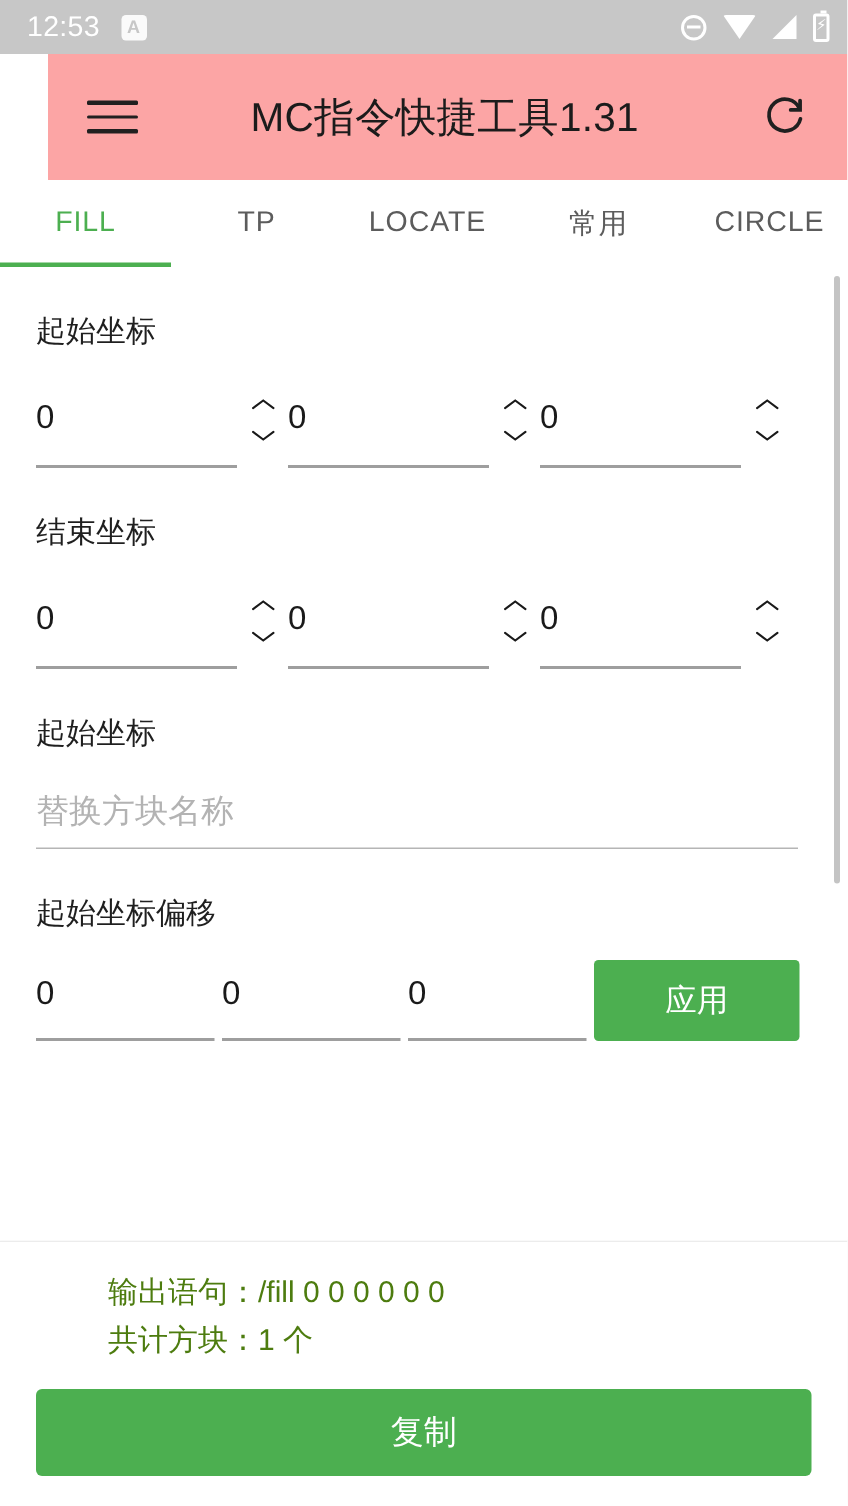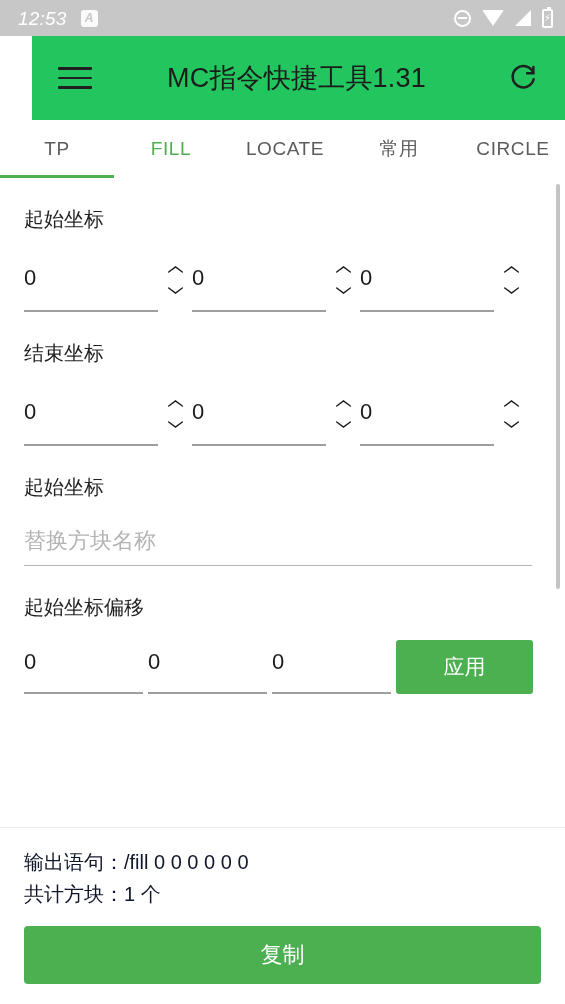--- a/index.html
+++ b/index.html
@@ -39,21 +39,20 @@
   .status-time {
     font-size: 19px;
     letter-spacing: 0.2px;
     line-height: 1;
   }
   .status-left {
     display: flex;
     align-items: center;
     gap: 14px;
     flex: 1 1 auto;
-    font-style: italic;
   }
   .notif-badge {
     width: 17px;
     height: 17px;
     border-radius: 3px;
     background: #ffffff;
     color: #c7c7c7;
     font-size: 12px;
     font-weight: bold;
     line-height: 17px;
@@ -117,21 +116,21 @@
     line-height: 1;
     color: #ffffff;
   }
 
   
   .app-bar {
     height: 84px;
     flex: 0 0 84px;
     display: flex;
     align-items: center;
-    background: #22c55e;
+    background: #fca5a5;
     padding: 0 22px 0 26px;
     margin-left: 32px;
   }
   .menu-btn {
     width: 38px;
     height: 38px;
     display: flex;
     flex-direction: column;
     justify-content: center;
     gap: 7px;
@@ -216,21 +215,20 @@
     background: #c4c4c4;
     border-radius: 2px;
   }
 
   .section-label {
     font-size: 20px;
     color: #1f1f1f;
     margin-top: 30px;
     margin-bottom: 6px;
     line-height: 1.3;
-    font-family: Liberation Mono, monospace;
   }
 
   
   .coord-row {
     display: flex;
     align-items: flex-start;
     margin-top: 18px;
   }
   .stepper {
     position: relative;
@@ -323,23 +321,24 @@
   
   .bottom-panel {
     flex: 0 0 auto;
     background: #ffffff;
     border-top: 1px solid #ececec;
     box-shadow: 0 -1px 3px rgba(0,0,0,0.06);
     padding: 18px 24px 20px;
   }
   .output-line {
     font-size: 20px;
-    color: #0f172a;
+    color: #4d7c0f;
     line-height: 32px;
     white-space: nowrap;
+    margin-left: 48px;
   }
   .copy-btn {
     margin-top: 16px;
     width: 100%;
     height: 58px;
     background: #4caf50;
     color: #ffffff;
     border: none;
     border-radius: 4px;
     font-size: 22px;
@@ -379,22 +378,22 @@
     <div class="app-title">MC指令快捷工具1.31</div>
     <div class="refresh-btn">
       <svg width="30" height="30" viewBox="0 0 24 24" fill="none" stroke="#202020" stroke-width="2" stroke-linecap="round">
         <path d="M20 7.5 A8.5 8.5 0 1 0 20.5 13"></path>
         <path d="M20.3 3.2 L20.3 8.2 L15.3 8.2"></path>
       </svg>
     </div>
   </div>
 
   <div class="tab-bar">
+    <div class="tab active">FILL</div>
     <div class="tab">TP</div>
-    <div class="tab active">FILL</div>
     <div class="tab">LOCATE</div>
     <div class="tab">常用</div>
     <div class="tab">CIRCLE</div>
     <div class="tab-indicator"></div>
   </div>
 
   <div class="content">
 
     <div class="section-label">起始坐标</div>
     <div class="coord-row">

